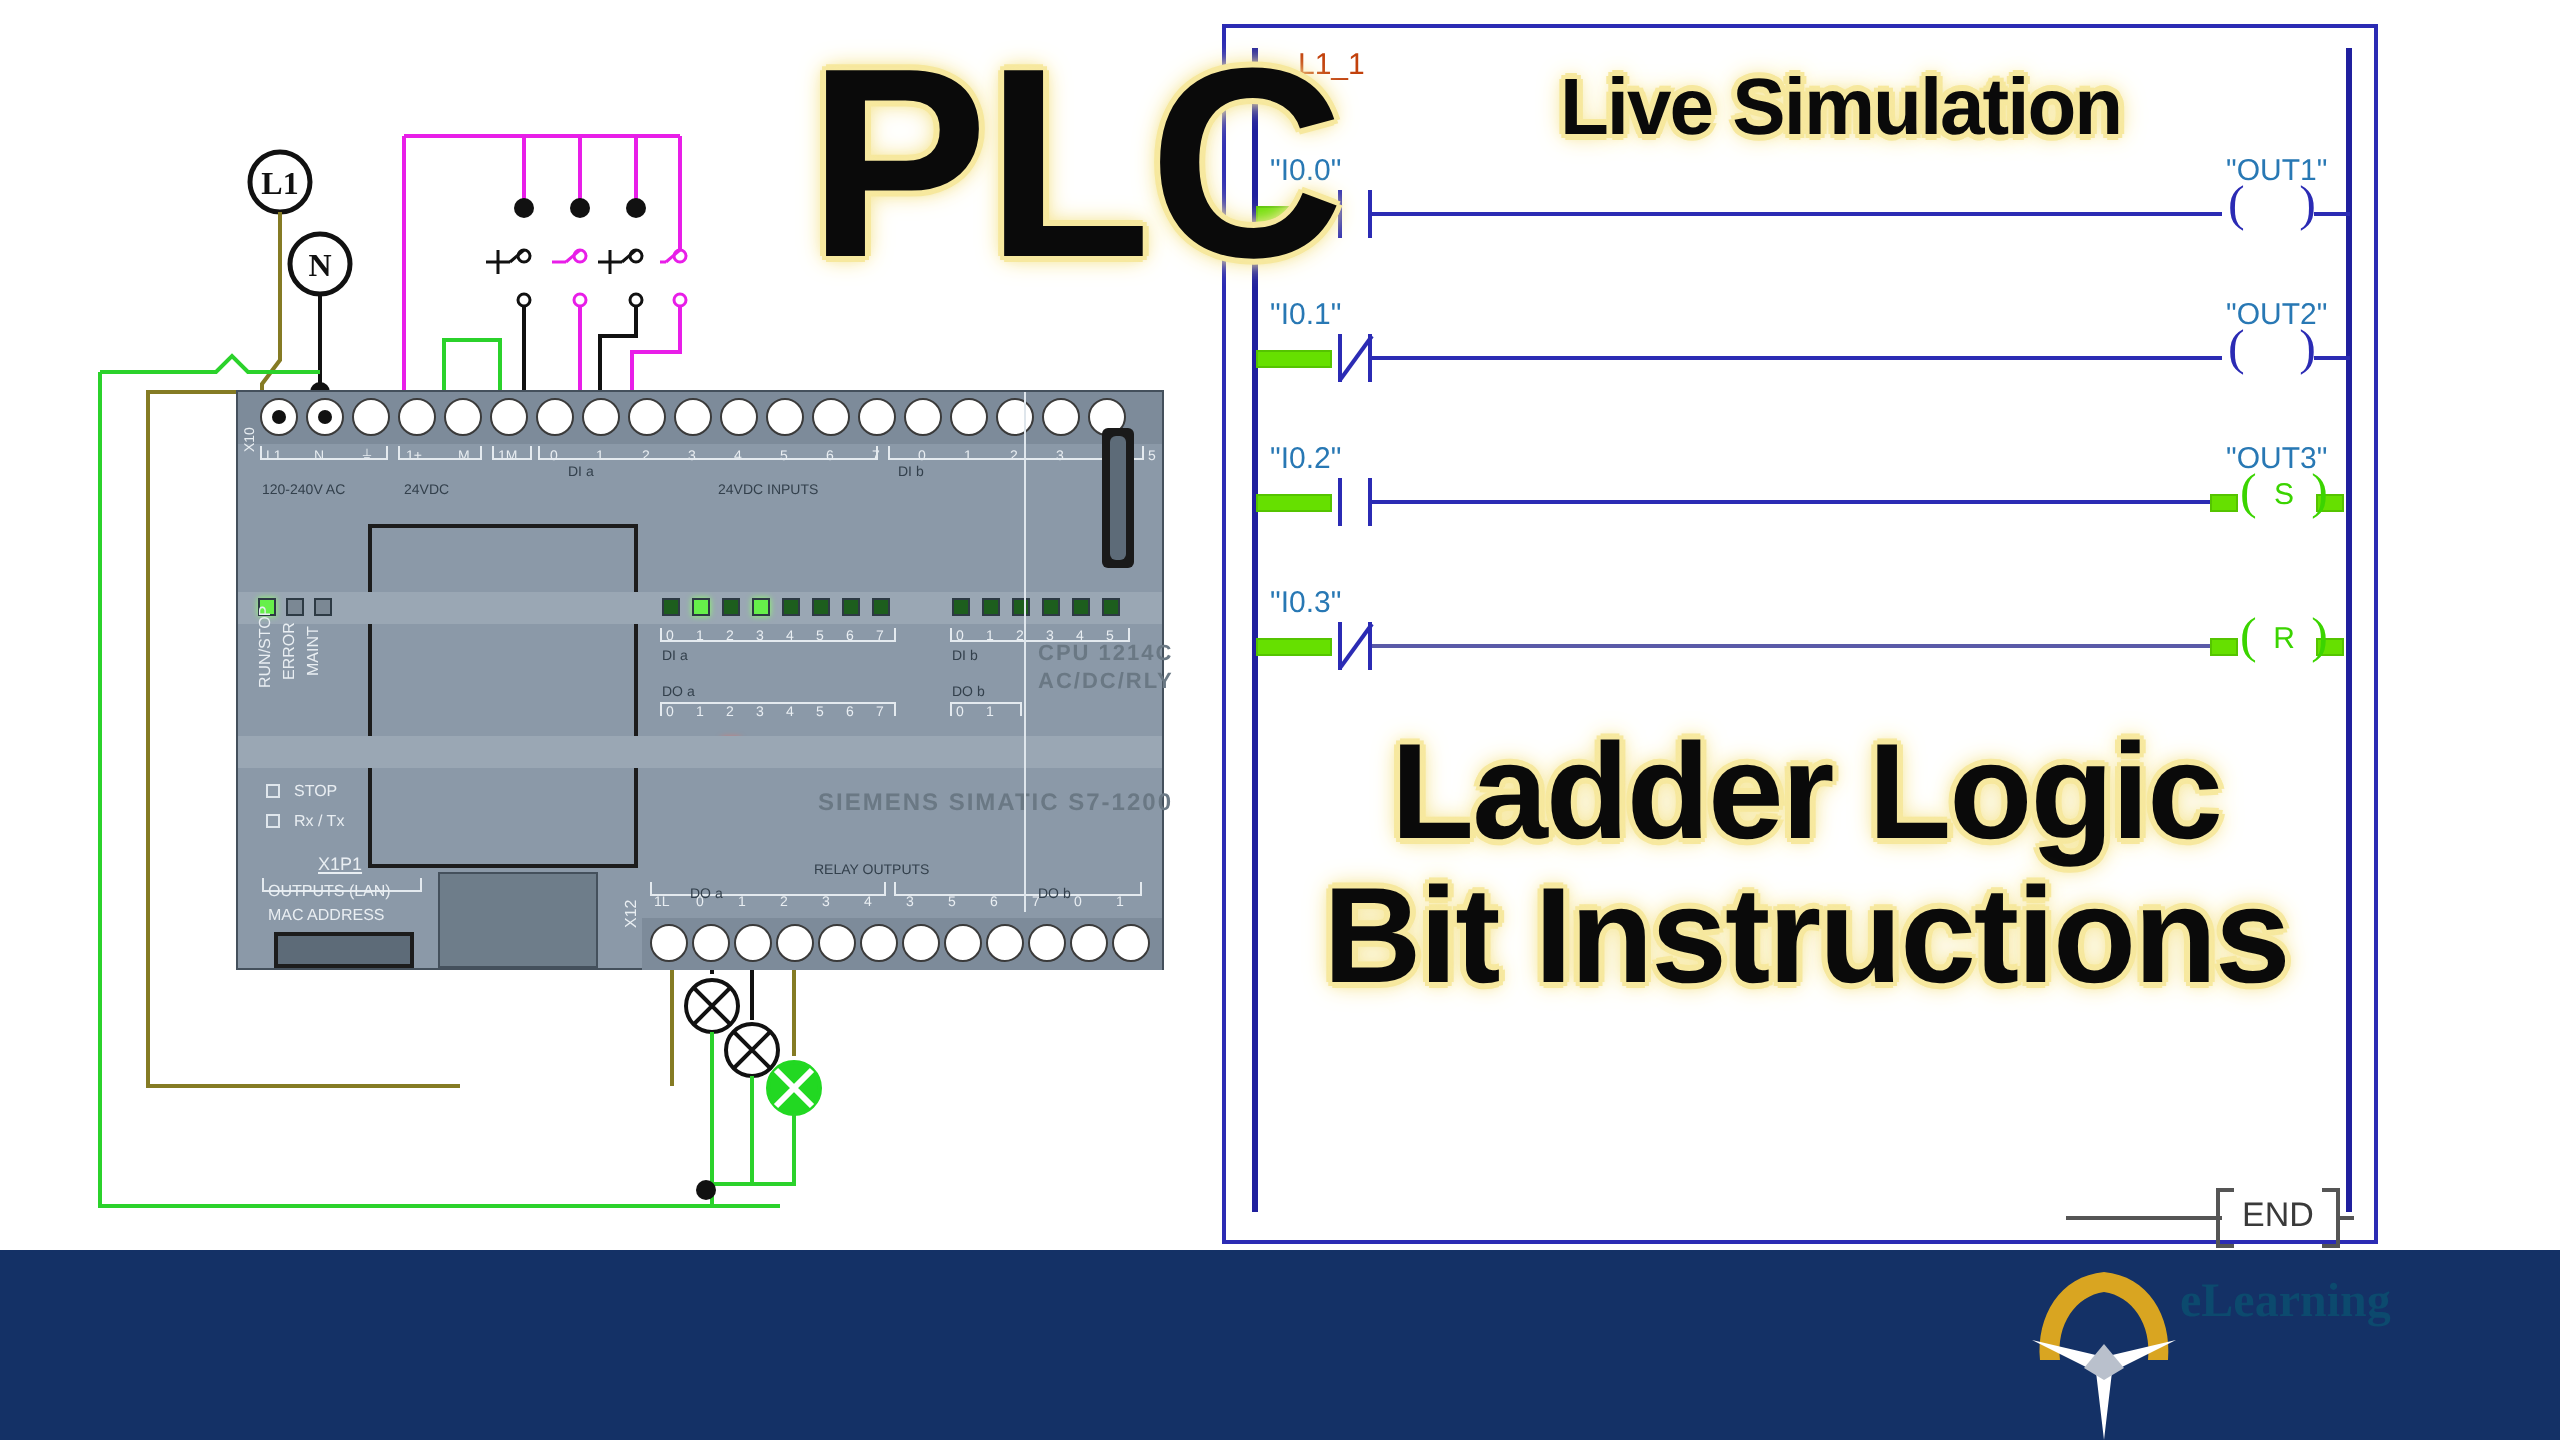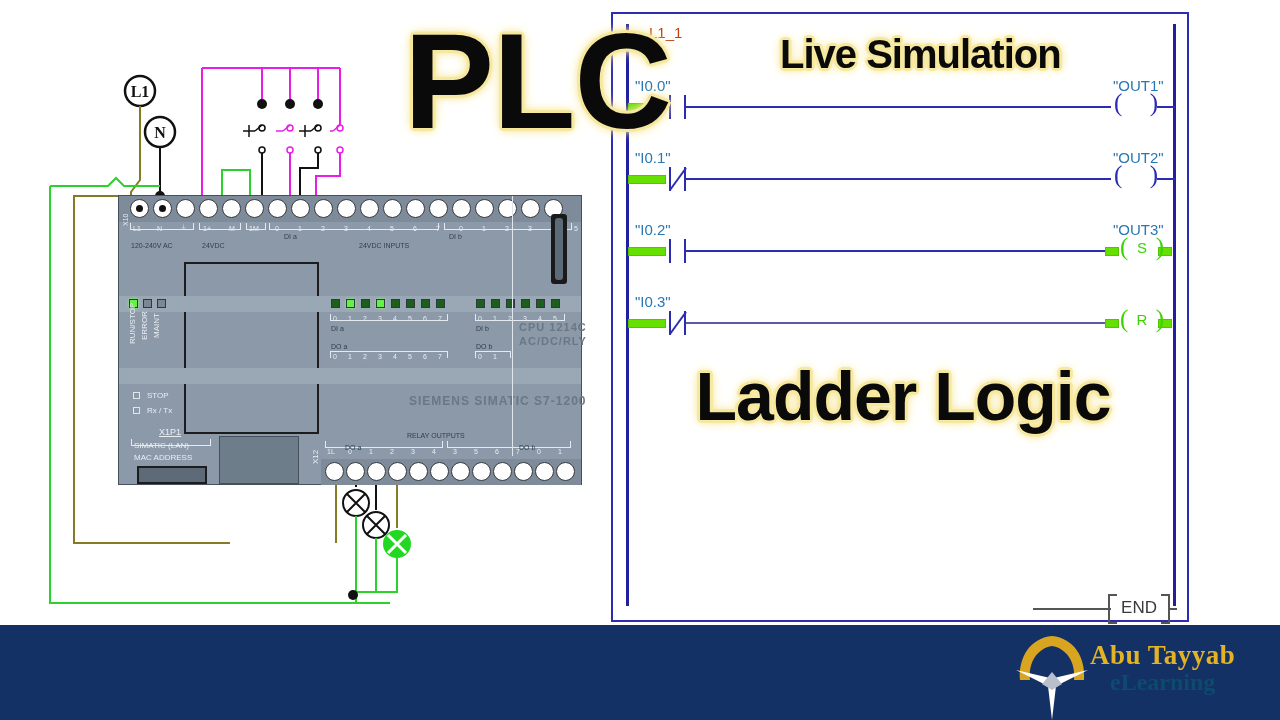--- a/index.html
+++ b/index.html
@@ -332,21 +332,21 @@
 
     <div class="lbl brand" style="left:290px;top:198px;font-size:12px;">SIEMENS SIMATIC S7-1200</div>
 
     <div class="chkbox" style="left:14px;top:196px;"></div>
     <div class="lbl" style="left:28px;top:195px;font-size:8px;">STOP</div>
     <div class="chkbox" style="left:14px;top:211px;"></div>
     <div class="lbl" style="left:28px;top:210px;font-size:8px;">Rx / Tx</div>
 
     <div class="lbl" style="left:40px;top:231px;font-size:9px;text-decoration:underline;">X1P1</div>
     <div class="bracket" style="left:12px;top:243px;width:80px;"></div>
-    <div class="lbl" style="left:15px;top:245px;font-size:8px;">SIMATIC (LAN)</div>
+    <div class="lbl" style="left:15px;top:245px;font-size:8px;">OUTPUTS (LAN)</div>
     <div class="lbl" style="left:15px;top:257px;font-size:8px;">MAC ADDRESS</div>
     <div class="abs" style="left:18px;top:270px;width:70px;height:18px;background:#5d6b78;border:2px solid #1c1c1c;box-sizing:border-box;"></div>
     <div class="abs" style="left:100px;top:240px;width:80px;height:48px;background:#6e7d8a;border:1px solid #44505c;box-sizing:border-box;"></div>
 
     <div class="lbl" style="left:192px;top:268px;transform:rotate(-90deg);transform-origin:left top;font-size:8px;">X12</div>
     <div class="lbl dark" style="left:288px;top:236px;">RELAY OUTPUTS</div>
     <div class="bracket" style="left:206px;top:245px;width:118px;"></div>
     <div class="bracket" style="left:328px;top:245px;width:124px;"></div>
     <div class="lbl dark" style="left:226px;top:248px;">DO a</div>
     <div class="lbl dark" style="left:400px;top:248px;">DO b</div>
@@ -459,26 +459,26 @@
         <div class="brk r"></div>
         <div class="txt">END</div>
       </div>
     </div>
   </div>
 
   <div id="live-sim" class="abs glow">Live  Simulation</div>
   <div id="plc-title" class="abs glow">PLC</div>
   <div id="big-title" class="abs">
     <div class="glow">Ladder Logic</div>
+    <div class="glow">Bit Instructions</div>
   </div>
 
   <div id="footer" class="abs"></div>
   <svg id="brand-mark" class="abs" viewBox="0 0 88 92">
     <path d="M44,8 C22,10 10,30 12,52 L22,52 C20,34 30,20 44,18 C58,20 68,34 66,52 L76,52 C78,30 66,10 44,8 Z" fill="#d9a521"></path>
     <path d="M8,42 L40,58 L44,92 L48,58 L80,42 L46,50 L44,46 L42,50 Z" fill="#ffffff"></path>
     <path d="M34,56 L44,44 L54,56 L44,62 Z" fill="#b9c0cc"></path>
   </svg>
   <div id="brand-text" class="abs">
-    <div id="brand-name">Abu Tayyab</div>
     <div id="brand-sub">eLearning</div>
   </div>
 
 </div>
 
 </body></html>

